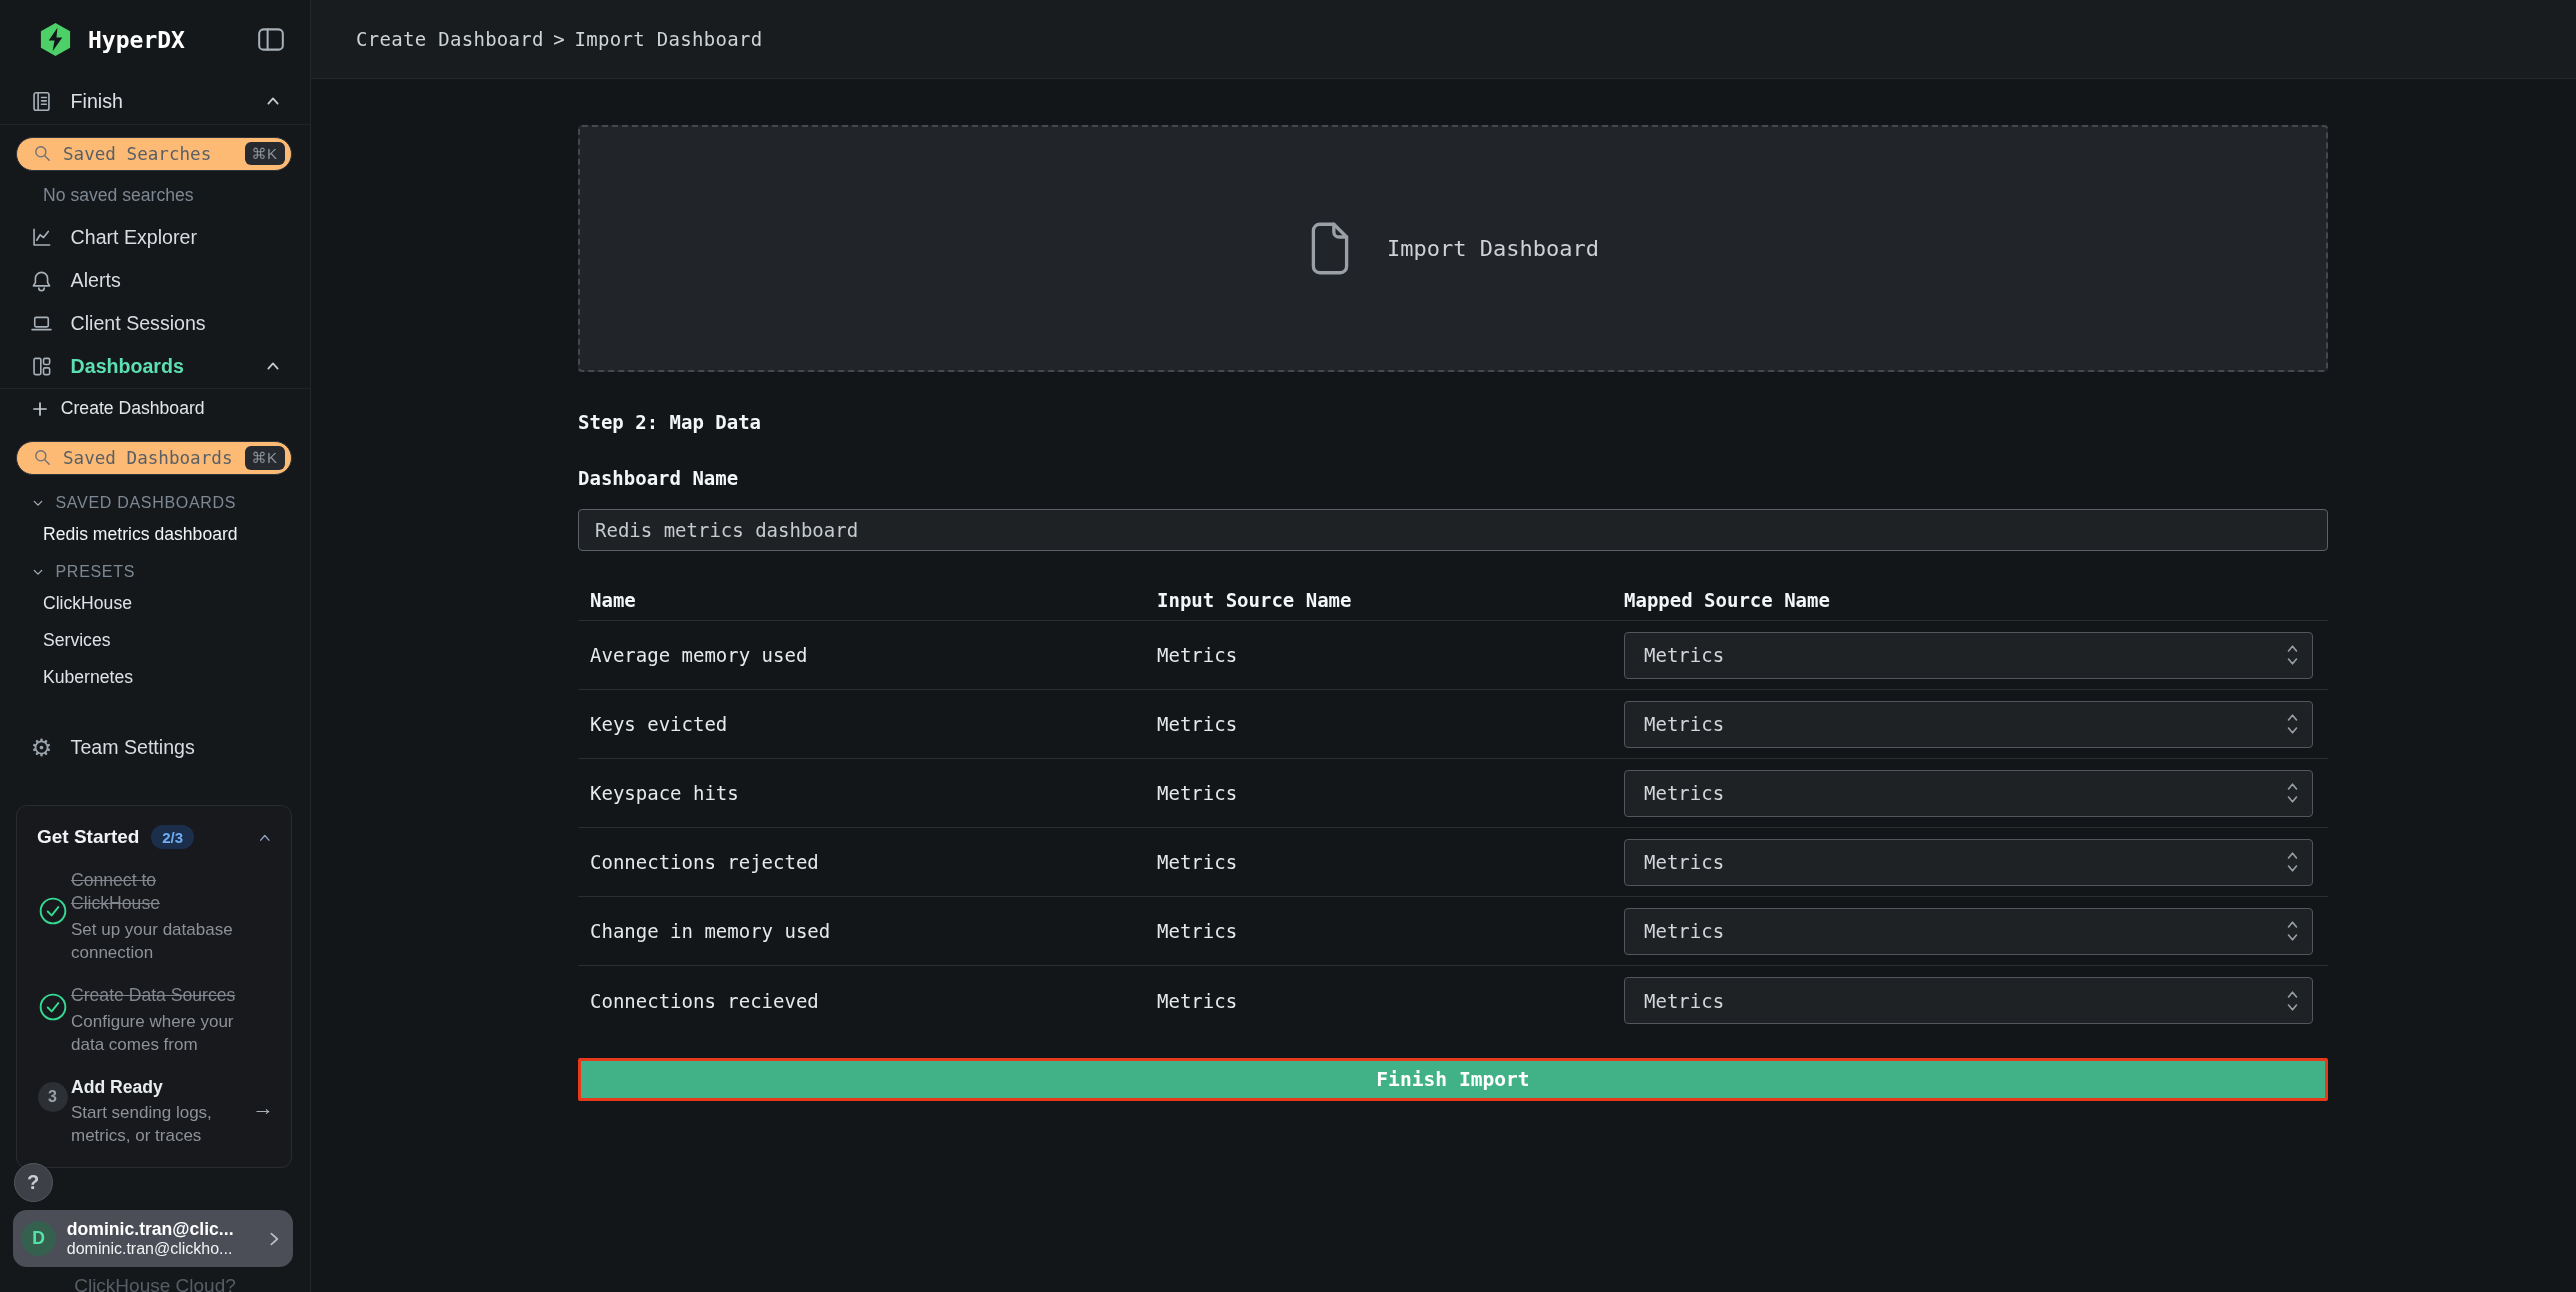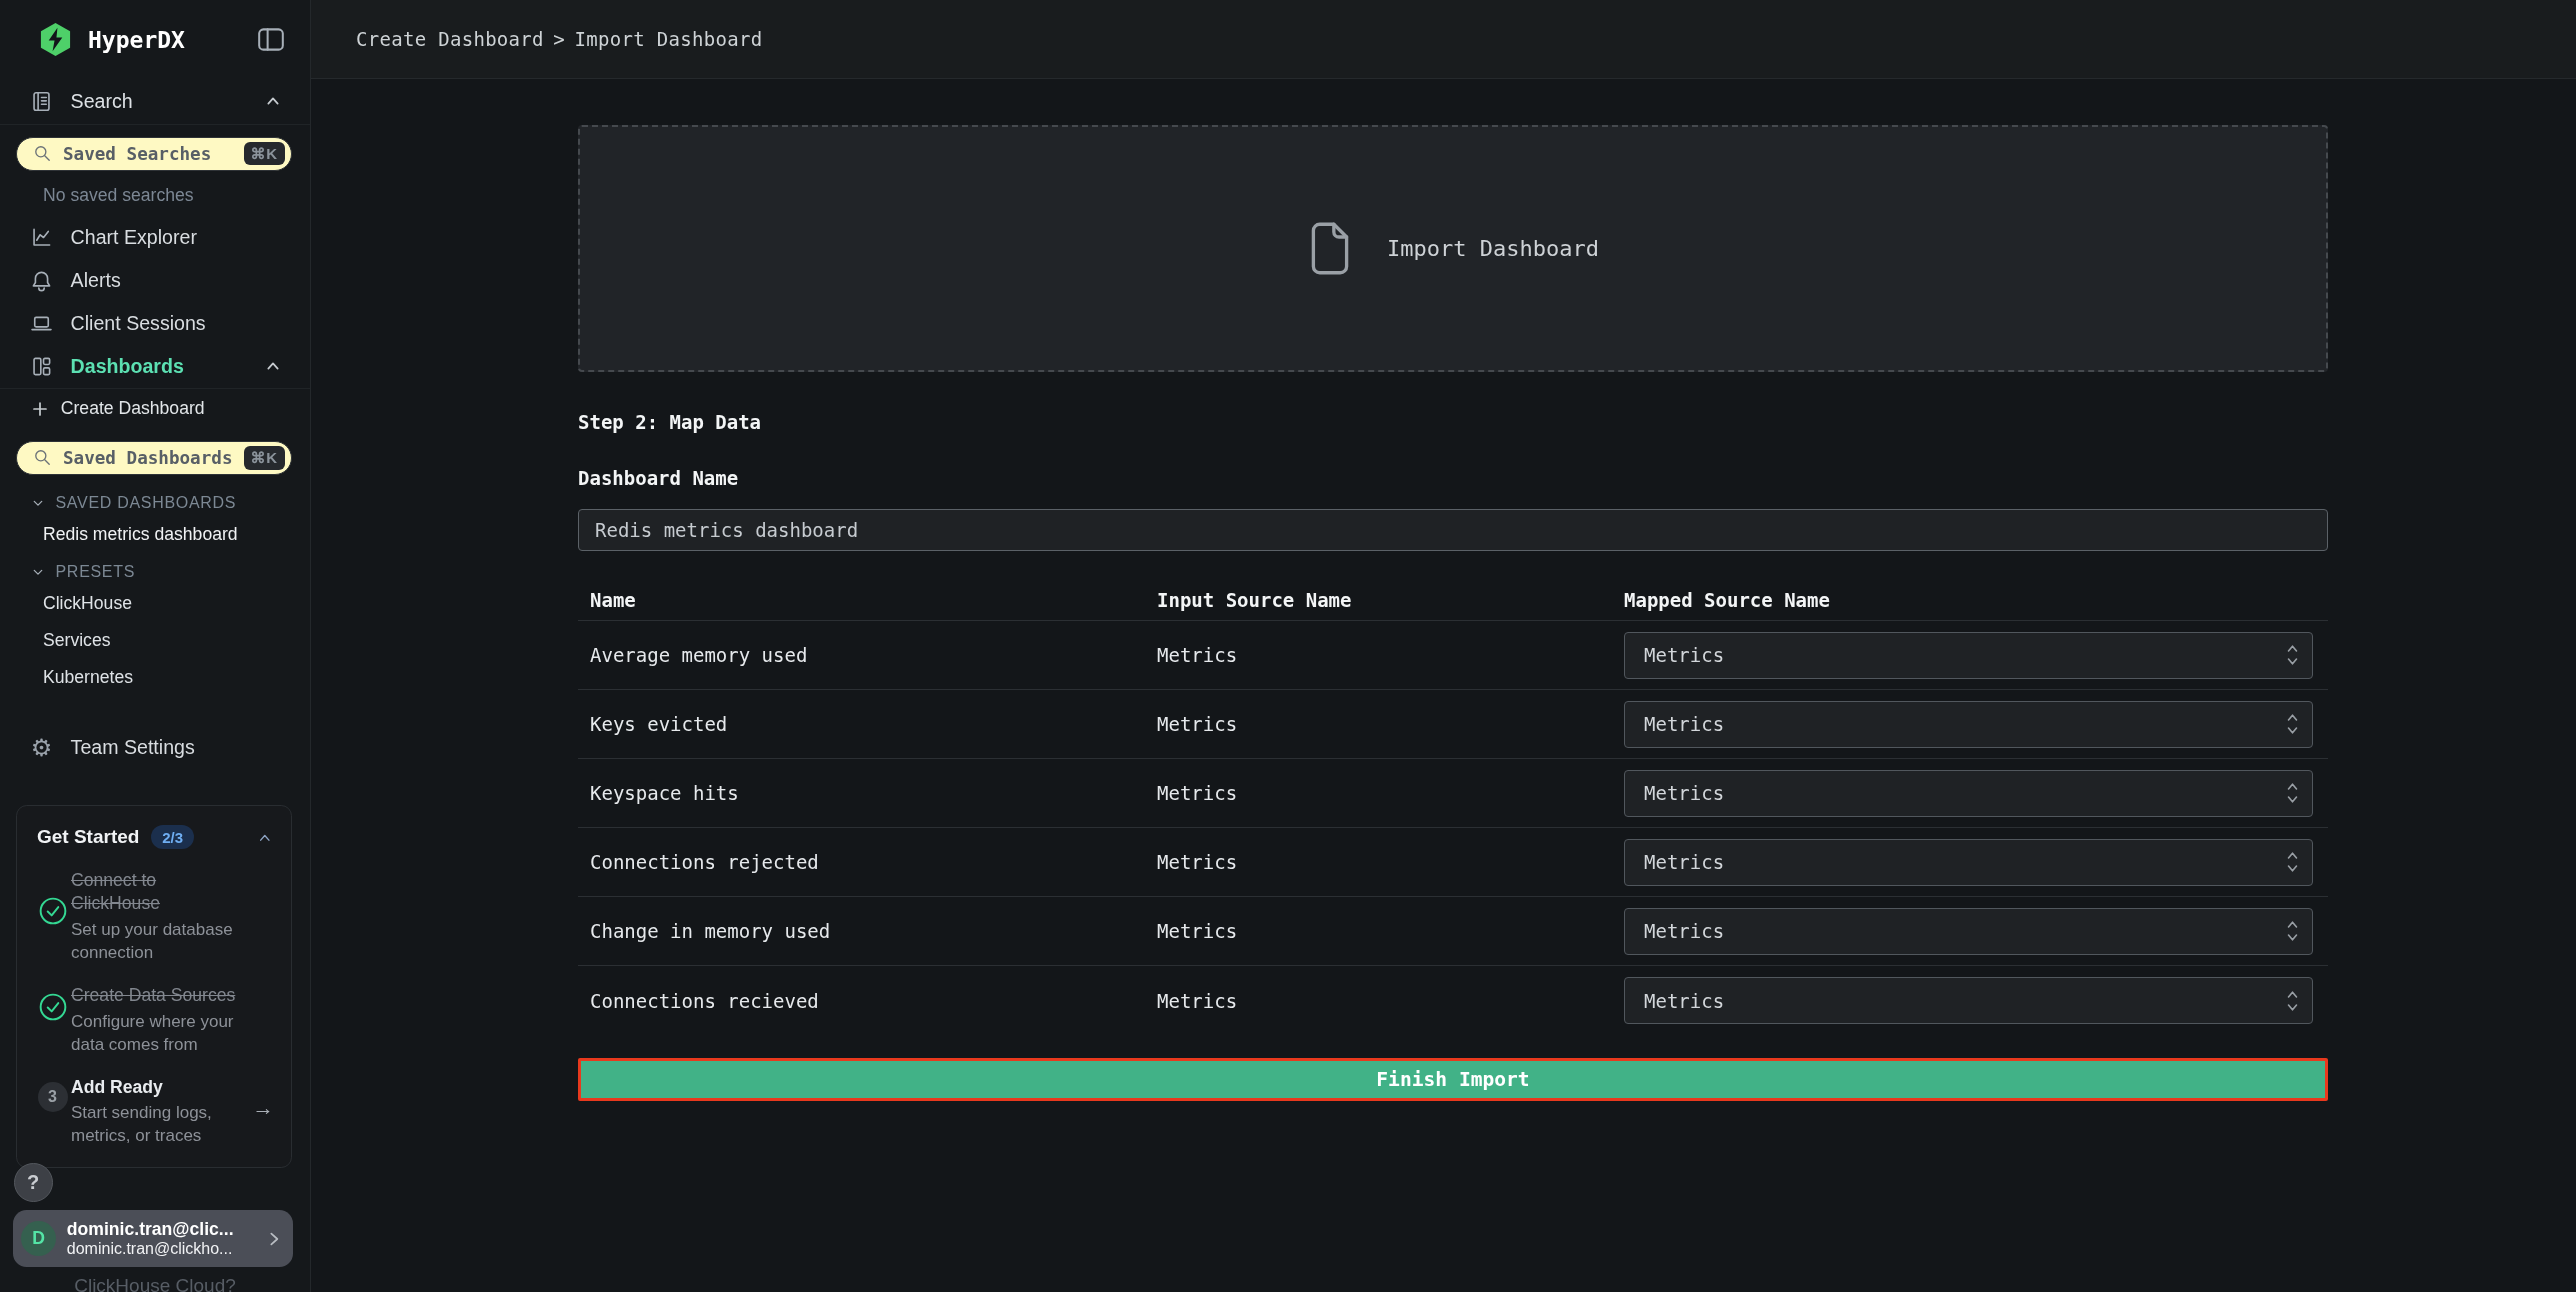--- a/index.html
+++ b/index.html
@@ -30,24 +30,23 @@
     padding:10.8px 27px 10.8px 30px;
     font-size:19.6px; color:#dde1e5;
   }
   .section-header.bordered { border-bottom:1.4px solid #202427; }
   .section-header .grow { flex:1; }
   .icon34 { width:23px; height:23px; flex:0 0 23px; }
   .chev { width:20px; height:20px; }
 
   .pill-input {
     margin:12px 17.6px 8px 16px; height:34px;
-    background:#fef9c3; border:1.4px solid #2f3337; border-radius:17px;
+    background:#fdba74; border:1.4px solid #2f3337; border-radius:17px;
     display:flex; align-items:center; padding:0 6.8px 0 13.5px; gap:9.5px;
     cursor:text;
-    font-weight:bold;
   }
   .pill-input .ph { font-family:"DejaVu Sans Mono",monospace; font-size:17.6px; color:#585f66; flex:1; white-space:nowrap; overflow:hidden; }
   .kbd-chip {
     background:#26292d; color:#8b939b; border-radius:6px;
     font-size:15px; padding:2.7px 6.8px; letter-spacing:0.7px;
   }
   .empty-note { font-size:17.6px; color:#7c8794; margin:6.8px 0 9.5px 43px; }
 
   .nav-item {
     display:flex; align-items:center; gap:17.6px;
@@ -174,21 +173,21 @@
   </div>
 
   <div class="section-header bordered">
     <svg class="icon34 stroke" viewBox="0 0 34 34">
       <rect x="6" y="4" width="22" height="26" rx="3"></rect>
         <line x1="12" y1="4" x2="12" y2="30"></line>
       <line x1="17" y1="11" x2="24" y2="11"></line>
         <line x1="17" y1="16" x2="24" y2="16"></line>
         <line x1="17" y1="21" x2="24" y2="21"></line>
     </svg>
-    <span class="grow" style="flex:1;">Search</span>
+    <span class="grow" style="flex:1;">Finish</span>
     <svg class="chev stroke-light" viewBox="0 0 30 30">
         <polyline points="8,19 15,11 22,19"></polyline>
       </svg>
   </div>
 
   <div class="pill-input">
     <svg class="icon34 stroke" viewBox="0 0 34 34" style="width:19px;height:19px;stroke:#6b7278;">
       <circle cx="14" cy="14" r="9"></circle>
         <line x1="21" y1="21" x2="29" y2="29"></line>
     </svg>

